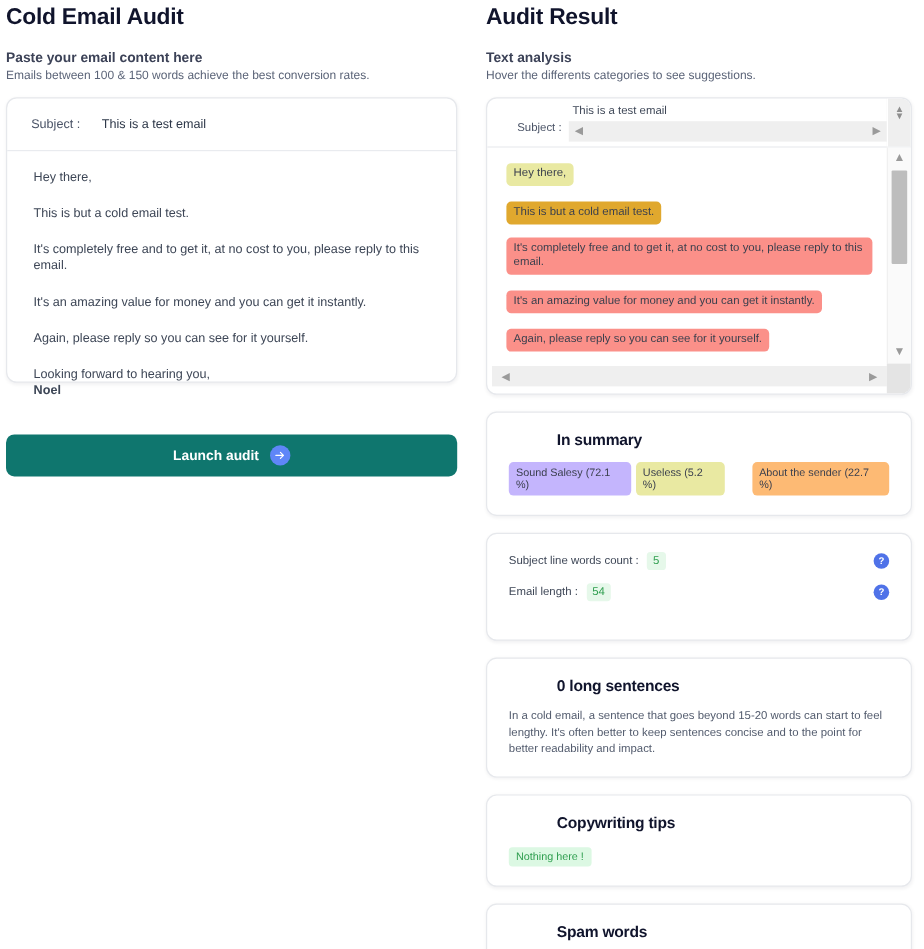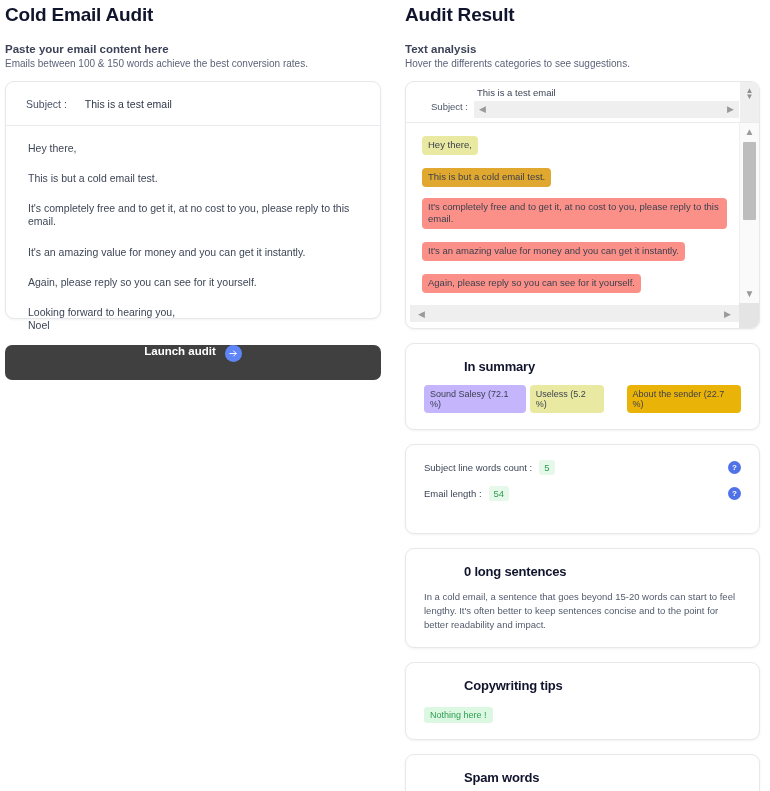--- a/index.html
+++ b/index.html
@@ -40,26 +40,26 @@
   .email-card { margin-top: 12px; }
   .subject-row {
     height: 44px; display: flex; align-items: center;
     border-bottom: 1px solid #e9ebef;
     padding: 0 20px;
   }
   .subject-label { font-size: 10.5px; color: #4a5366; margin-right: 18px; }
   .subject-value { font-size: 10.5px; color: #2d3748; }
   .email-body { padding: 16px 22px 30px 22px; height: 192px; }
   .email-body p { margin: 0 0 17px 0; font-size: 10.5px; color: #3d4656; line-height: 1.25; }
-  .email-body p:last-child { margin-bottom: 0; }
+  .email-body p:last-child { margin-bottom: 0; font-weight: bold; }
 
   .launch-btn {
-    margin-top: 26px; height: 35px; width: 100%;
-    background: #404040; border: none; border-radius: 7px;
-    display: flex; justify-content: center;
+    margin-top: 43px; height: 35px; width: 100%;
+    background: #0f766e; border: none; border-radius: 7px;
+    display: flex; align-items: center; justify-content: center;
     cursor: pointer;
   }
   .launch-btn .lbl { color: #fff; font-size: 11.5px; font-weight: bold; }
   .arrow-circle {
     margin-left: 9px; width: 17px; height: 17px; border-radius: 50%;
     background: #5f86f8; display: flex; align-items: center; justify-content: center;
   }
   .arrow-circle svg { display:block; }
 
   
@@ -124,21 +124,21 @@
 
   
   .res-card { margin-top: 14px; padding: 15px 18px 16px 18px; }
   .res-title { font-size: 13px; font-weight: bold; color: #10142c; margin: 0 0 11px 0; letter-spacing: -0.2px; padding-left: 40px; }
   .res-desc { font-size: 9.5px; color: #525b6d; line-height: 1.45; margin: 0; }
 
   .chips { display: flex; gap: 4px; }
   .chip { font-size: 9px; color: #3a3f4d; border-radius: 4px; padding: 4px 6px; }
   .chip-salesy { background: #c4b5fd; }
   .chip-useless { background: #e9e9a2; }
-  .chip-sender { background: #eab308; margin-left: 19px; }
+  .chip-sender { background: #fdba74; margin-left: 19px; }
 
   .metric-row { display: flex; align-items: center; margin-bottom: 11px; }
   .metric-row:last-child { margin-bottom: 16px; }
   .metric-label { font-size: 9.5px; color: #3d4656; }
   .metric-value {
     font-size: 9.5px; color: #2f9e4f; background: #e6f8ea;
     border-radius: 3px; padding: 2px 5px; margin-left: 7px;
   }
   .help-icon {
     margin-left: auto; width: 13px; height: 13px; border-radius: 50%;

